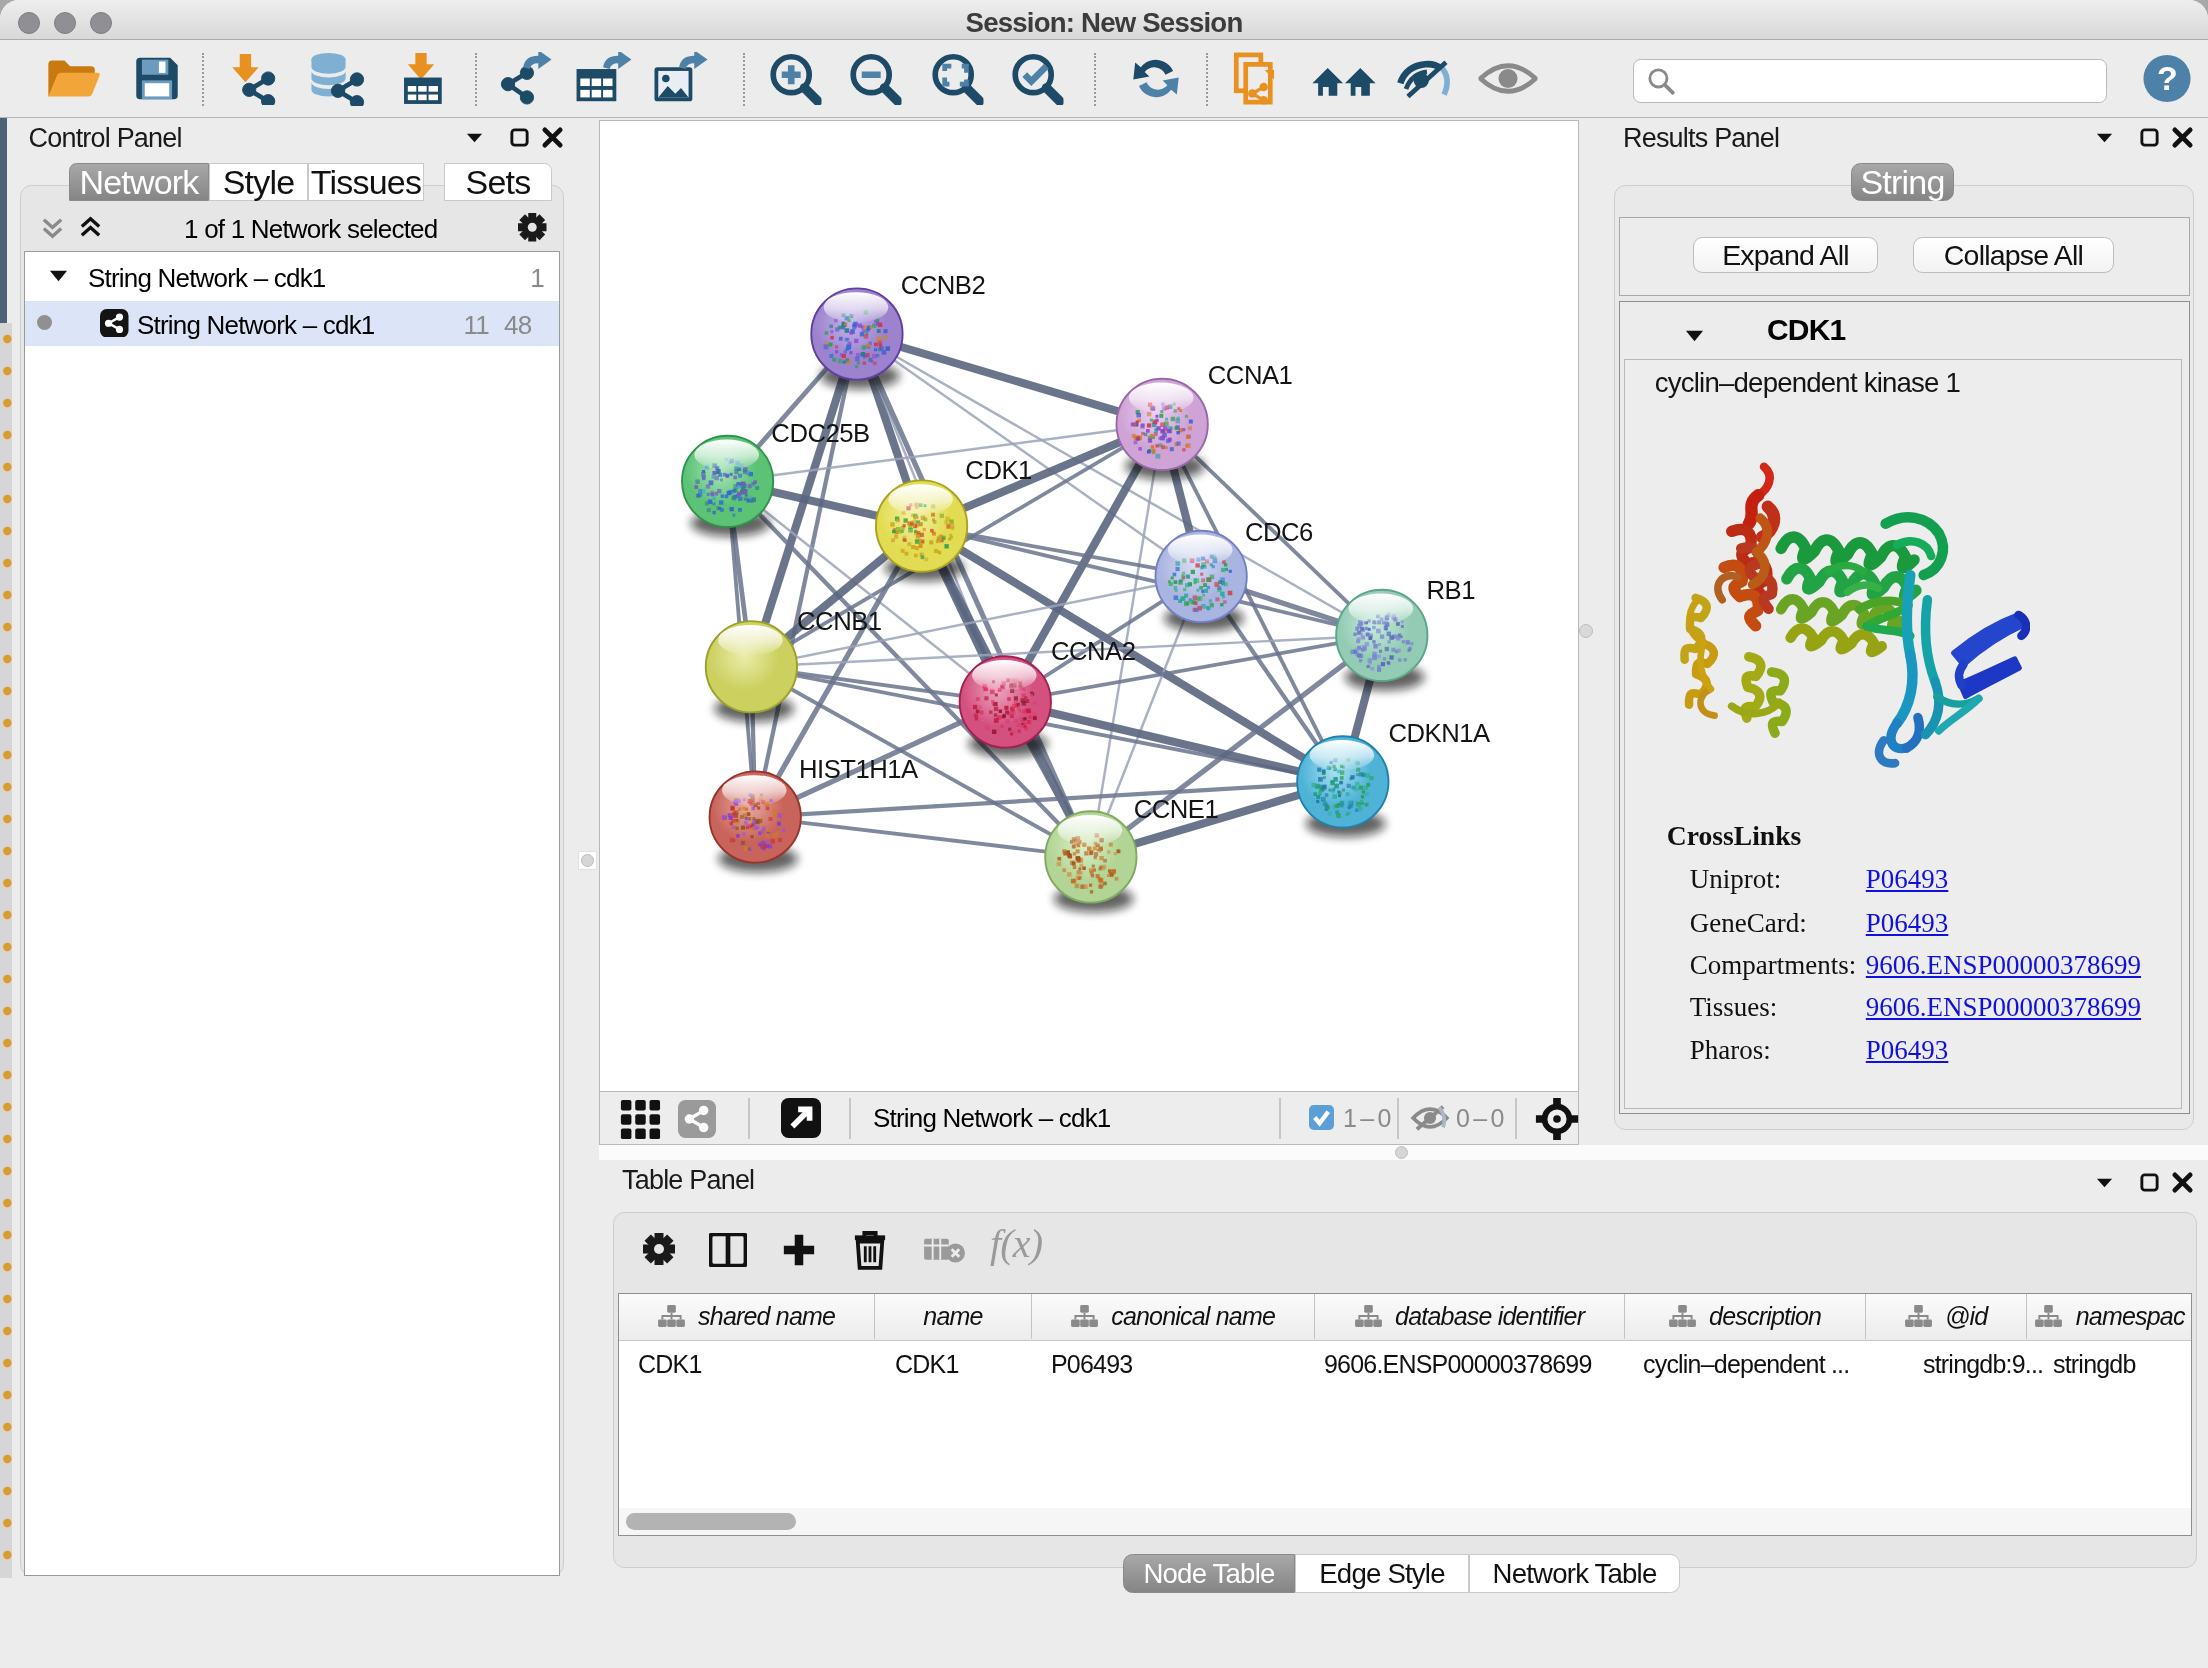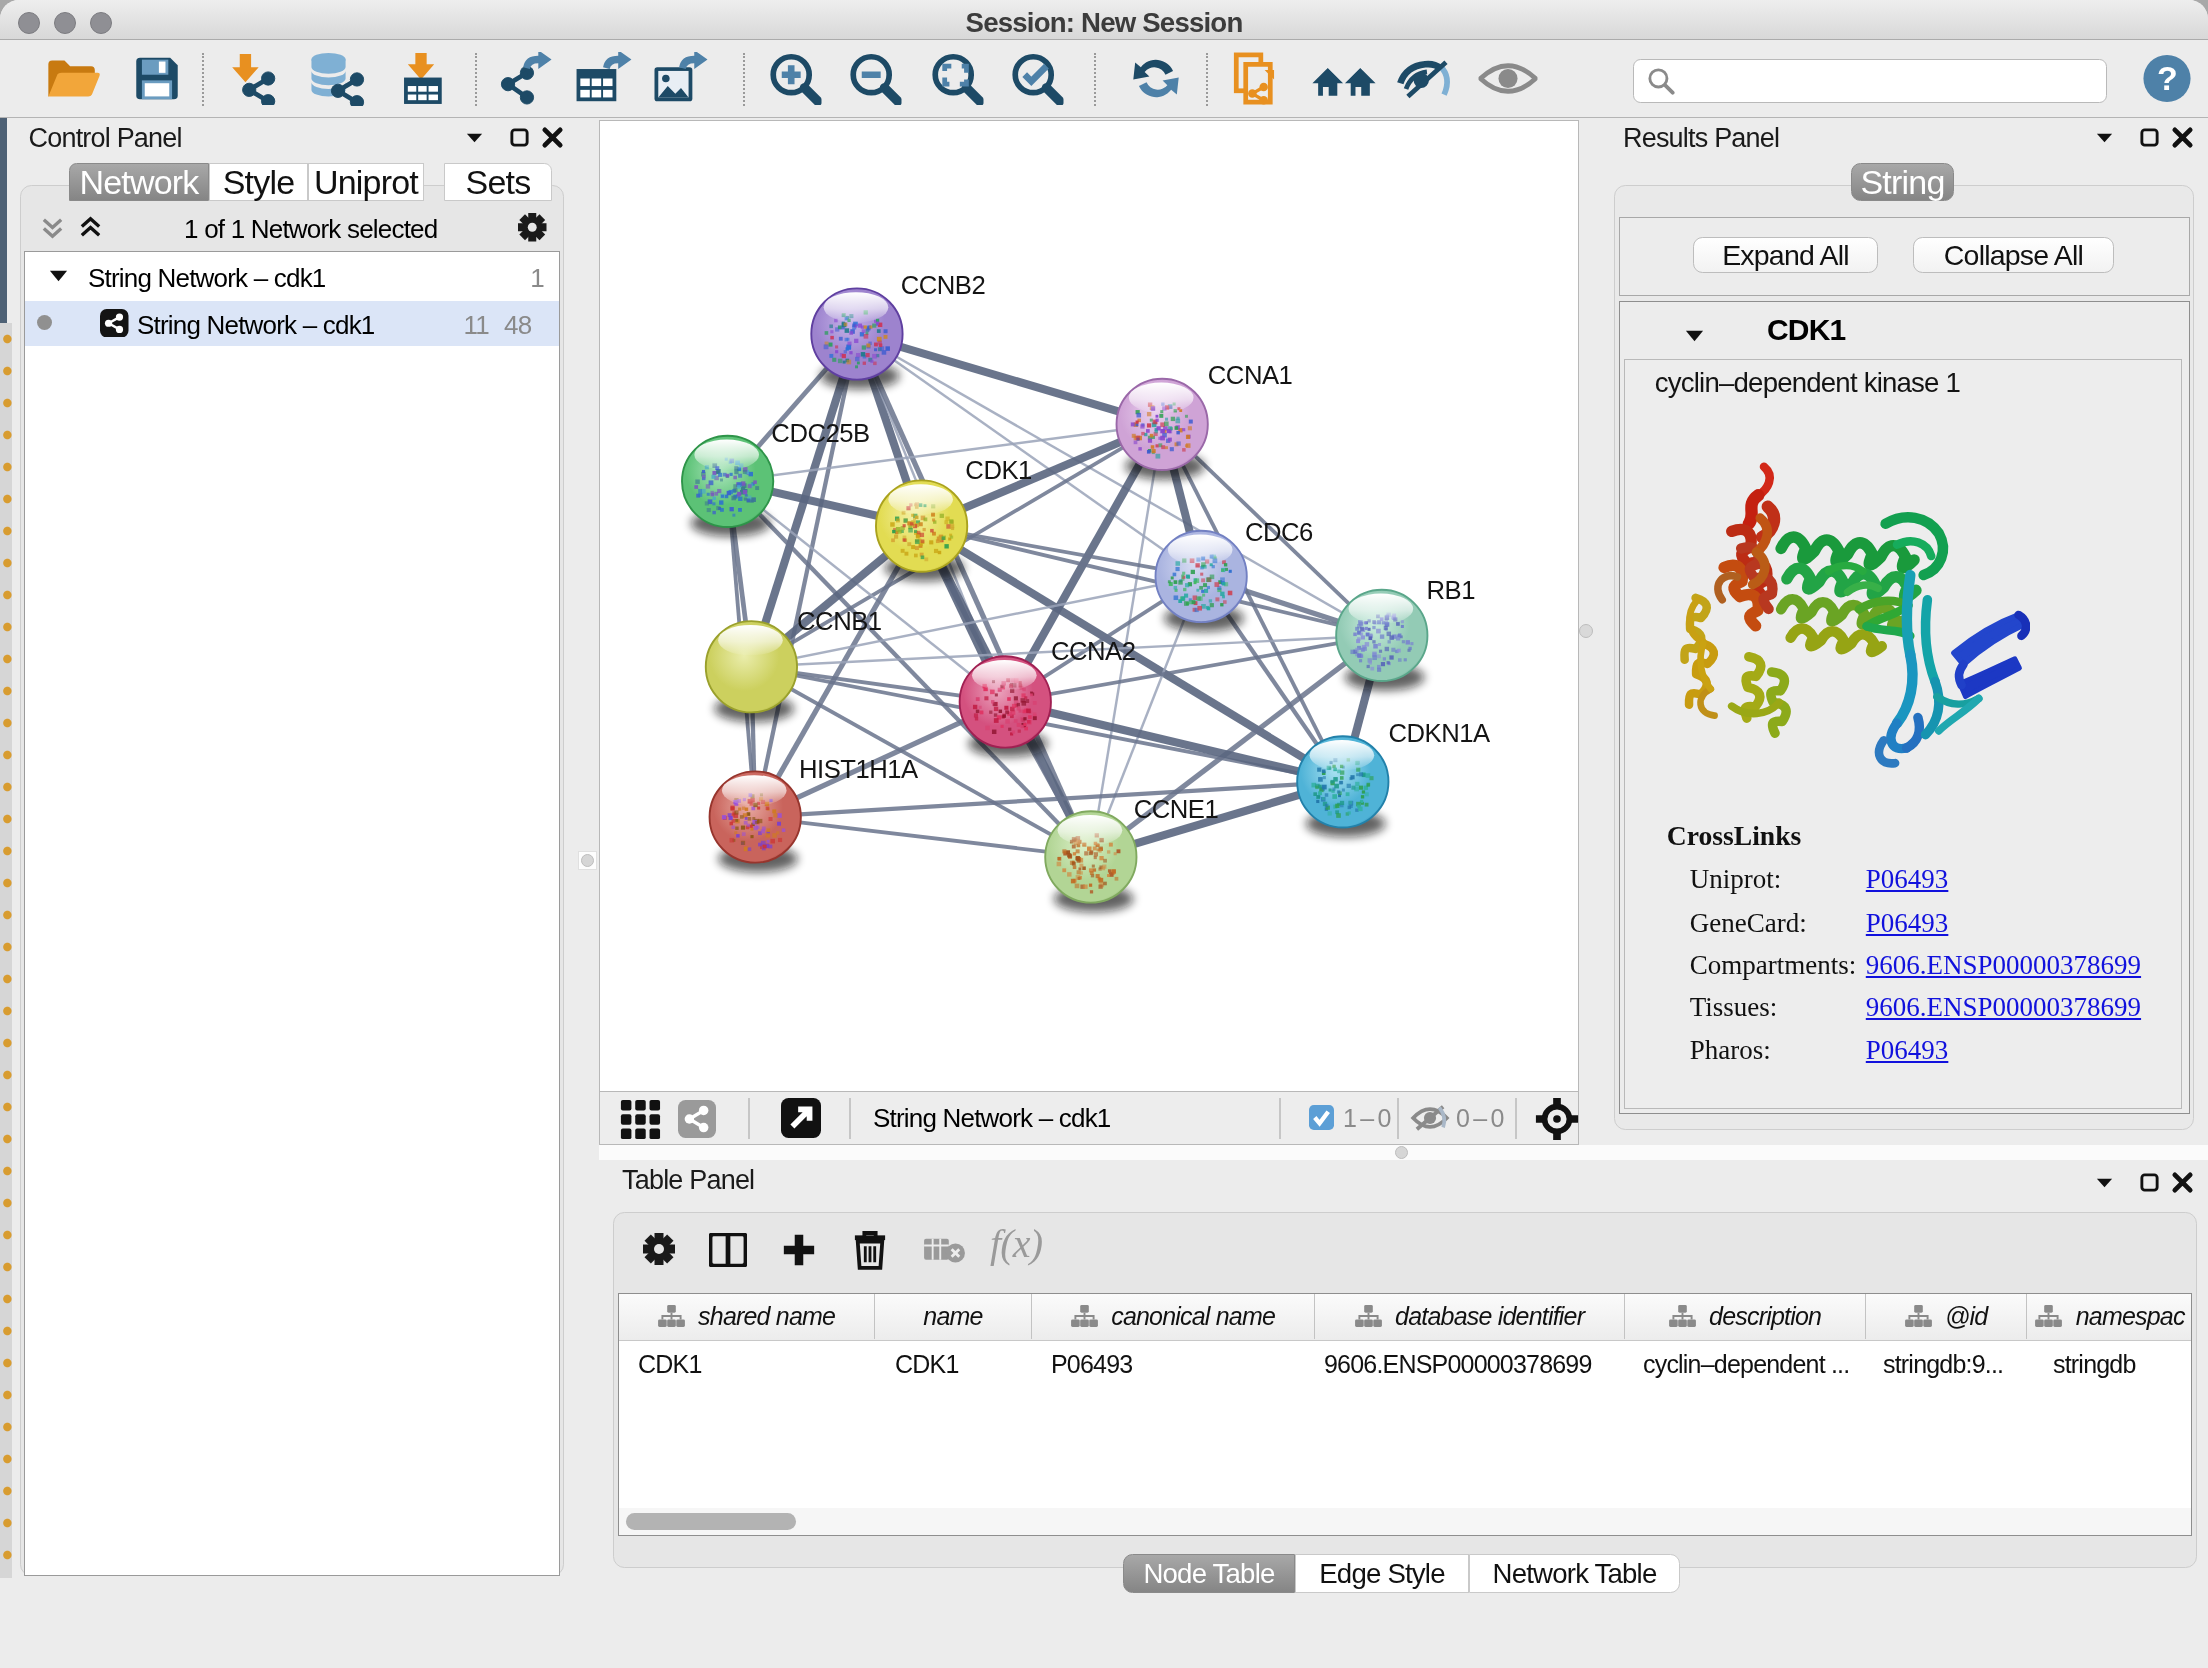--- a/index.html
+++ b/index.html
@@ -234,21 +234,21 @@
       </span>
       <span class="pbtn">
         <svg width="23" height="23" viewBox="0 0 24 24">
           <path d="M4 4 L20 20 M20 4 L4 20" stroke="#111" stroke-width="5" stroke-linecap="round"></path>
         </svg>
       </span>
     </div>
 <div class="cont" style="left:20px; top:185px; width:544px; height:1391px"></div>
 <div class="tab tabsel" style="left:69px; top:163px; width:140px; border-radius:7.6px 0 0 0">Network</div>
 <div class="tab" style="left:209px; top:163px; width:99px">Style</div>
-<div class="tab" style="left:308px; top:163px; width:116px">Uniprot</div>
+<div class="tab" style="left:308px; top:163px; width:116px">Tissues</div>
 <div class="tab" style="left:444px; top:163px; width:108px; border-radius:0 7.6px 0 0">Sets</div>
 <div id="cp-head">
   <span style="margin-left:16px"><svg width="25" height="25" viewBox="0 0 26 26">
           <path d="M4 5 l9 8 9 -8 M4 14 l9 8 9 -8" stroke="#8a8a8a" stroke-width="3.5" fill="none"></path>
         </svg></span>
   <span style="margin-left:13.3px"><svg width="25" height="25" viewBox="0 0 26 26">
           <path d="M4 12 l9 -8 9 8 M4 21 l9 -8 9 8" stroke="#111" stroke-width="3.5" fill="none"></path>
         </svg></span>
   <span style="flex:1; text-align:center; font-size:26px">1 of 1 Network selected</span>
   <span style="margin-right:13.3px"><svg width="28.5" height="28.5" viewBox="0 0 30 30">
@@ -1762,21 +1762,21 @@
 <path d="M14 8 v7 M4.5 15 v-3.5 h19 v3.5" stroke="#8a8a8a" stroke-width="2" fill="none"></path>
           </svg>
           <span>namespac</span>
         </div>
   </div>
   <div class="td" style="left:19px">CDK1</div>
   <div class="td" style="left:276px">CDK1</div>
   <div class="td" style="left:432px">P06493</div>
   <div class="td" style="left:705px">9606.ENSP00000378699</div>
   <div class="td" style="left:1024px">cyclin–dependent ...</div>
-  <div class="td" style="left:1264px">stringdb:9...</div>
+  <div class="td" style="left:1304px">stringdb:9...</div>
   <div class="td" style="left:1434px">stringdb</div>
   <div id="tbl-scroll">
         <div id="tbl-thumb"></div>
       </div>
 </div>
 <div class="btab tabsel" style="left:1123px; width:172px; border-radius:9.5px 0 0 9.5px">Node Table</div>
 <div class="btab" style="left:1295px; width:174px">Edge Style</div>
 <div class="btab" style="left:1469px; width:211px; border-radius:0 9.5px 9.5px 0">Network Table</div>
 
 

